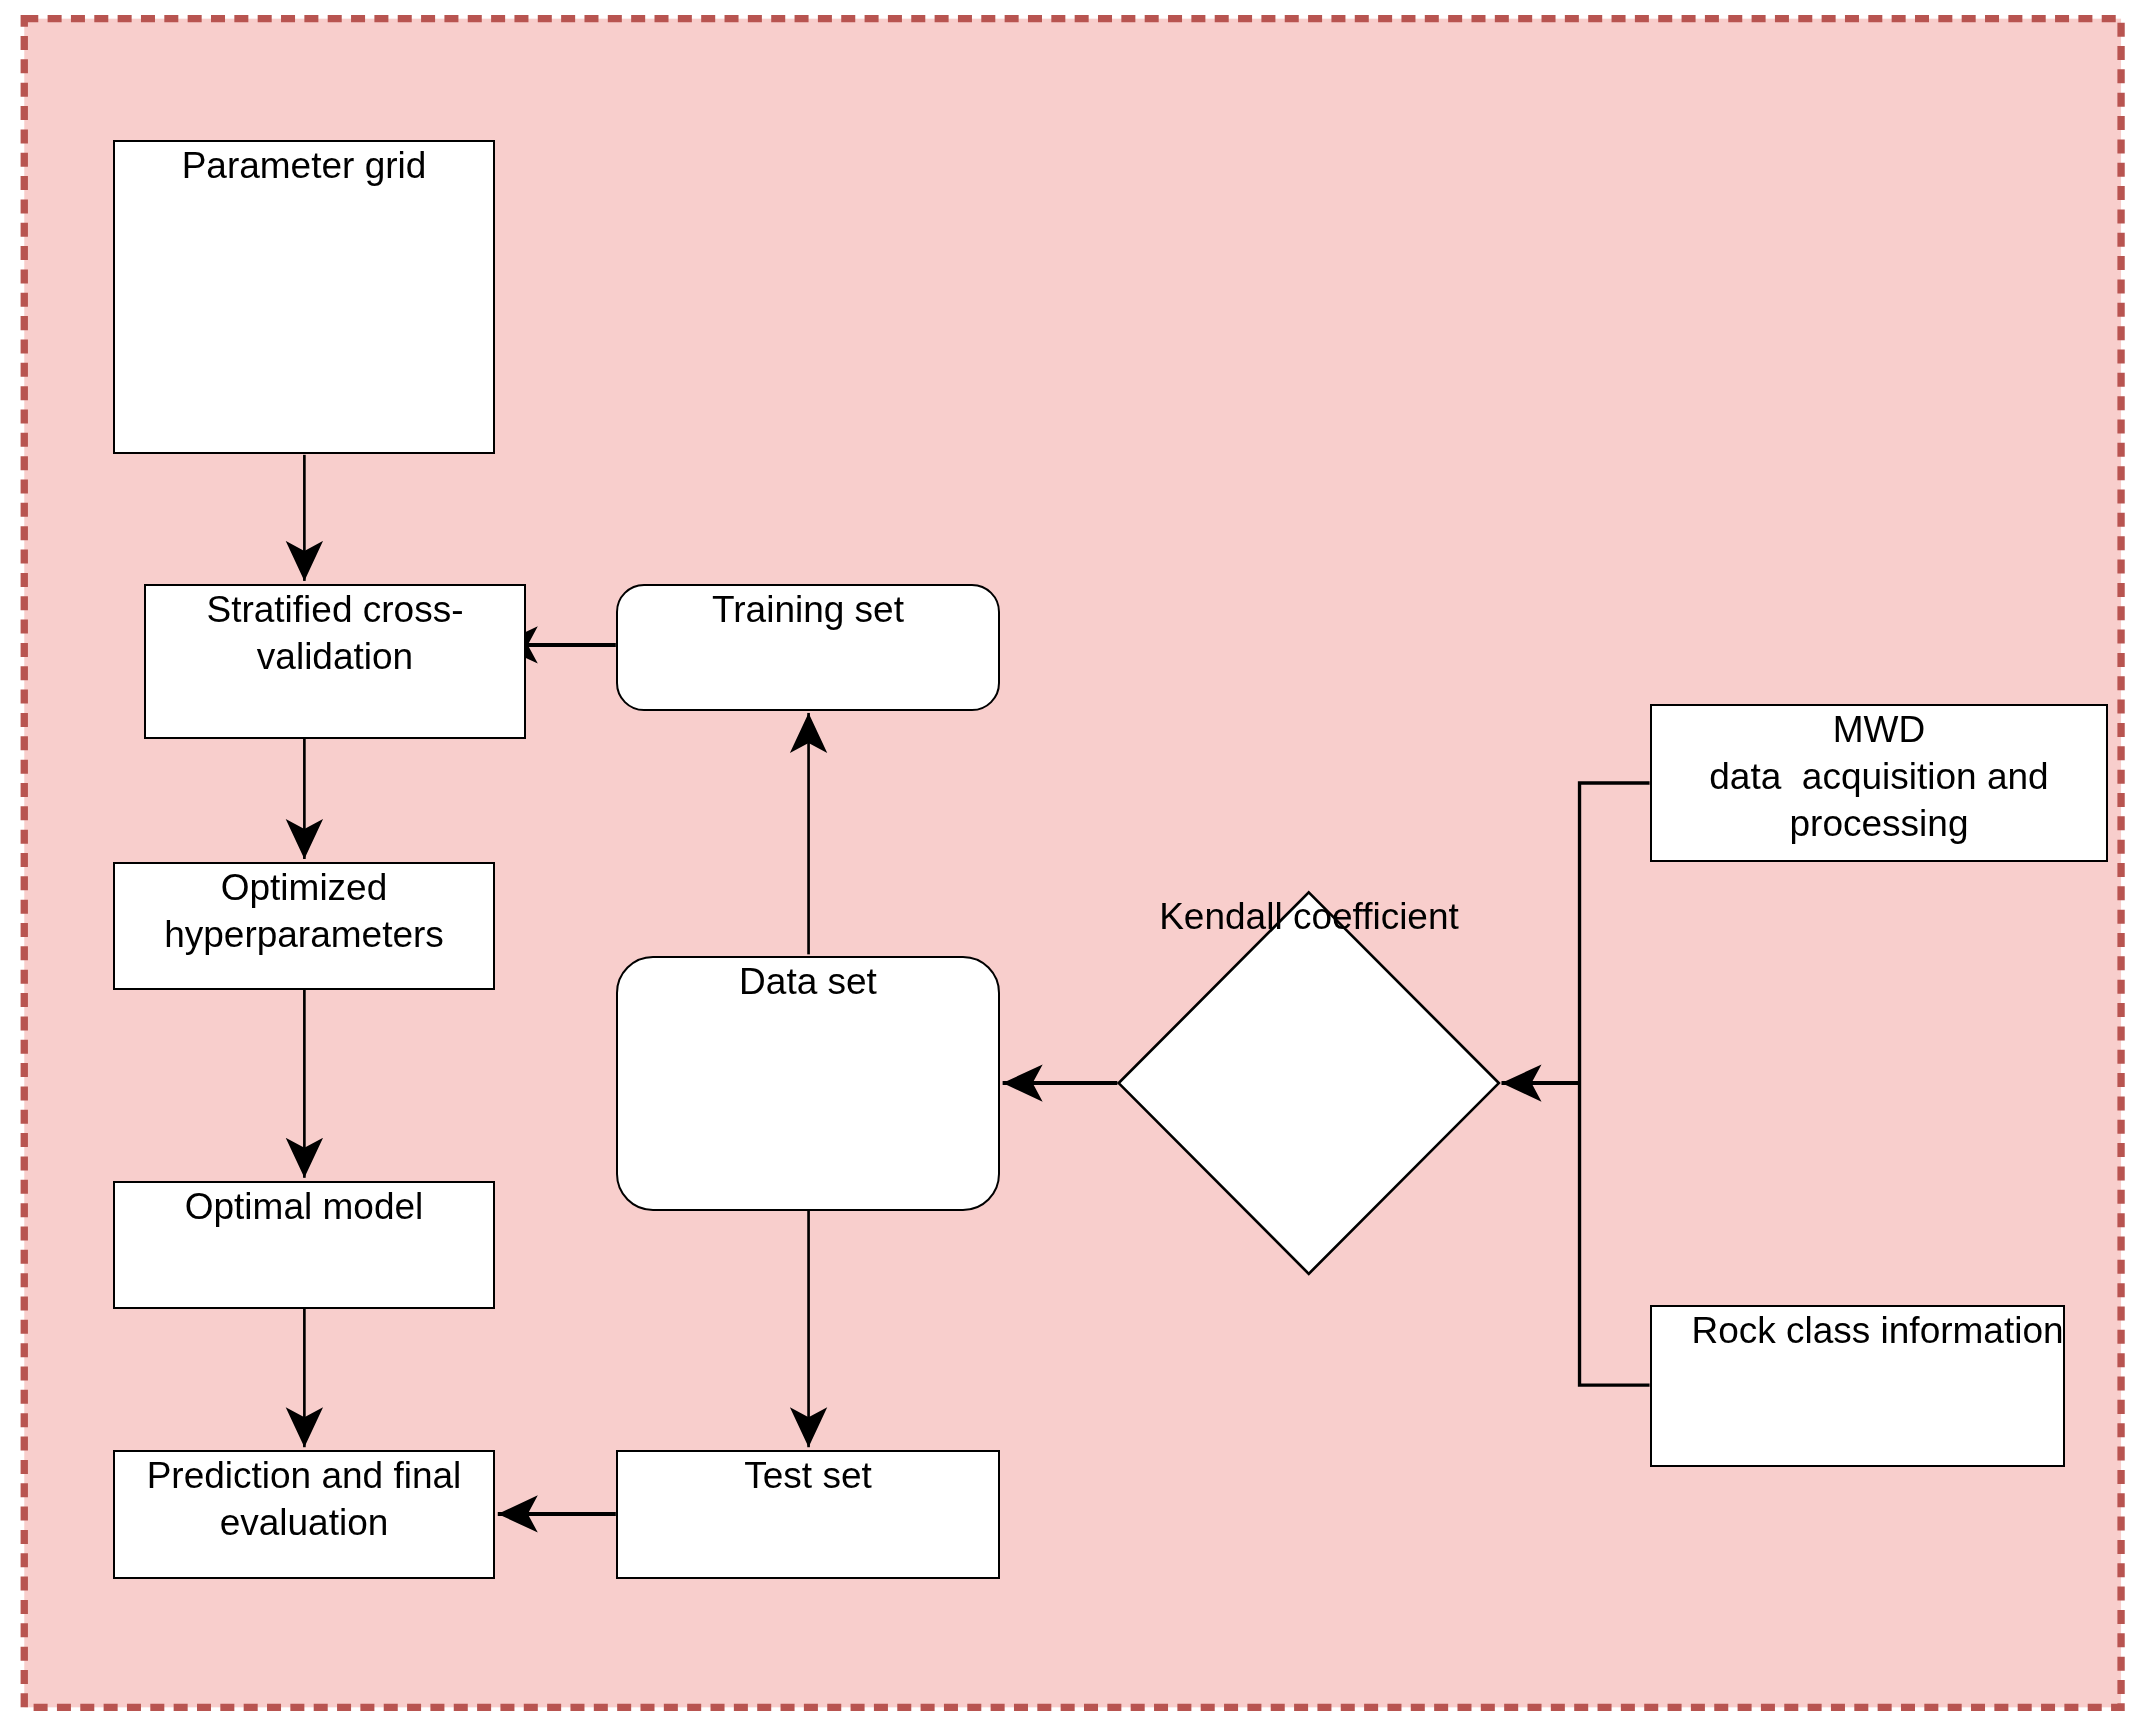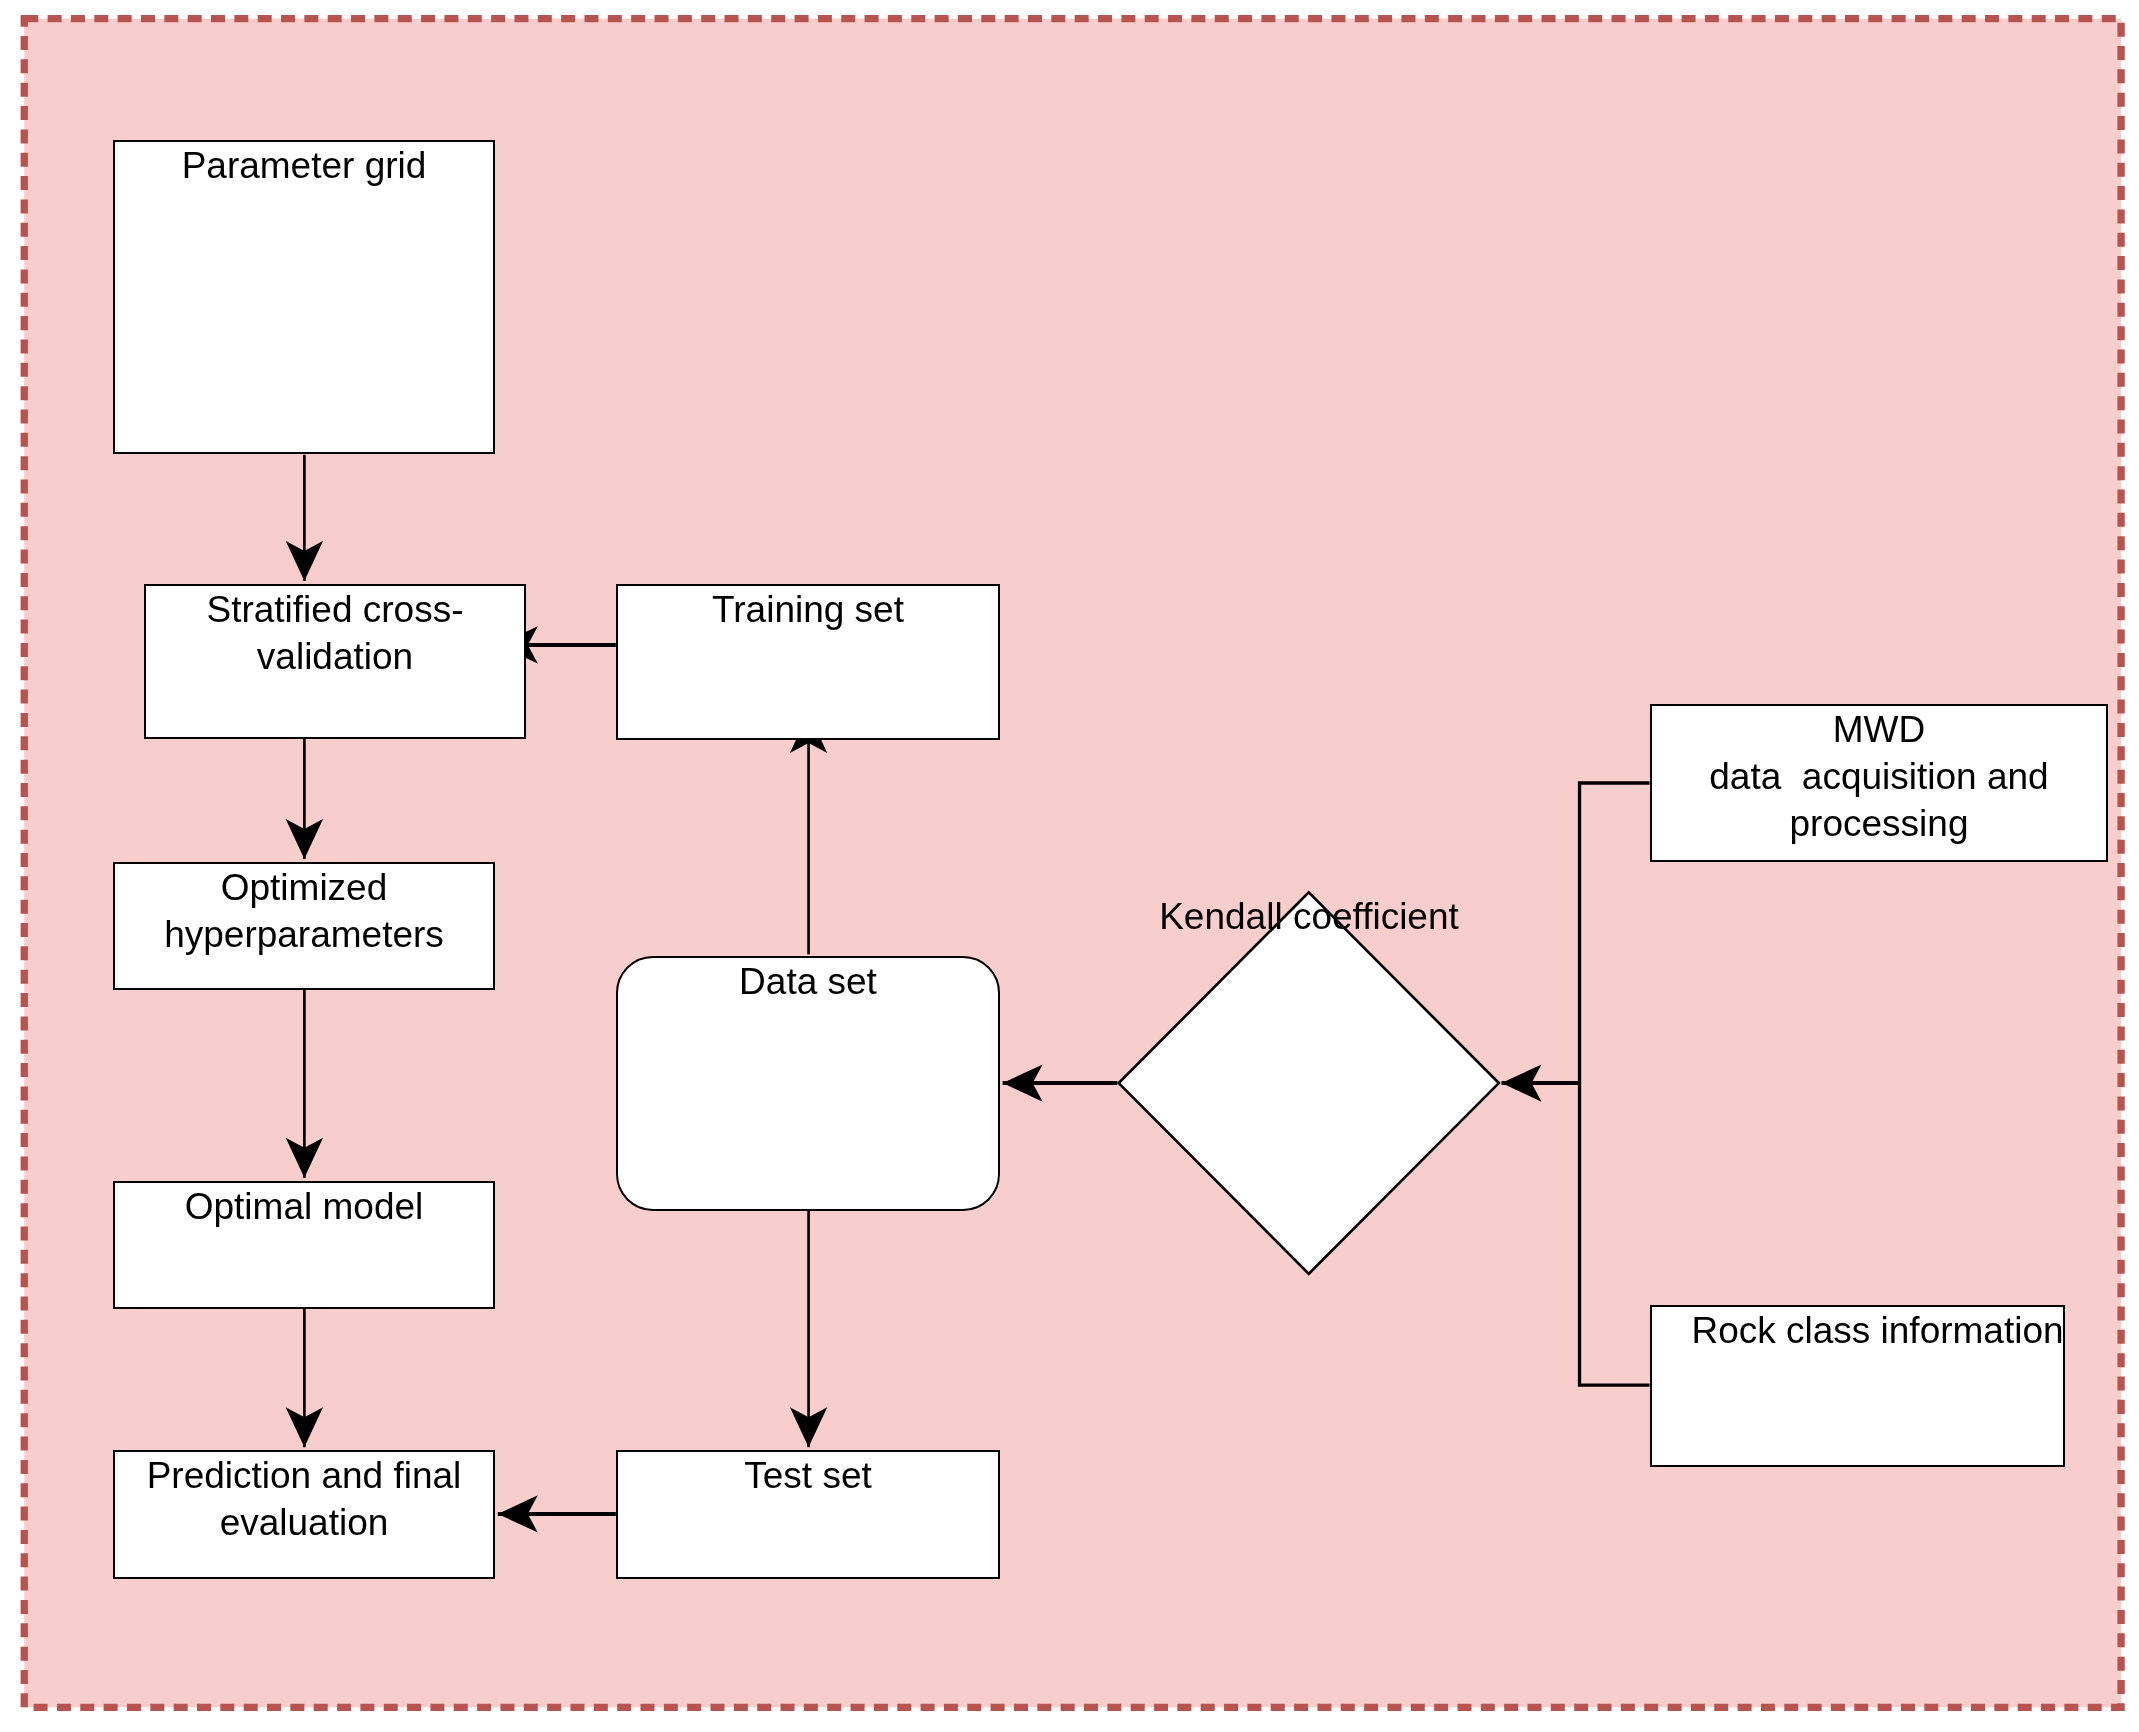--- a/index.html
+++ b/index.html
@@ -80,21 +80,21 @@
 
   <div class="node" style="left:113px; top:140px; width:382px; height:314px;">
     <div class="line">Parameter grid</div>
   </div>
 
   <div class="node" style="left:113px; top:584px; width:382px; height:155px;margin-left:31px;">
     <div class="line">Stratified cross-</div>
     <div class="line">validation</div>
   </div>
 
-  <div class="node" style="left:616px; top:584px; width:384px; height:156px;">
+  <div class="node" style="left:616px; top:584px; width:384px; height:127px;border-radius:28px;">
     <div class="line">Training set</div>
   </div>
 
   <div class="node" style="left:113px; top:862px; width:382px; height:128px;">
     <div class="line">Optimized</div>
     <div class="line">hyperparameters</div>
   </div>
 
   <div class="node" style="left:113px; top:1181px; width:382px; height:128px;">
     <div class="line">Optimal model</div>

